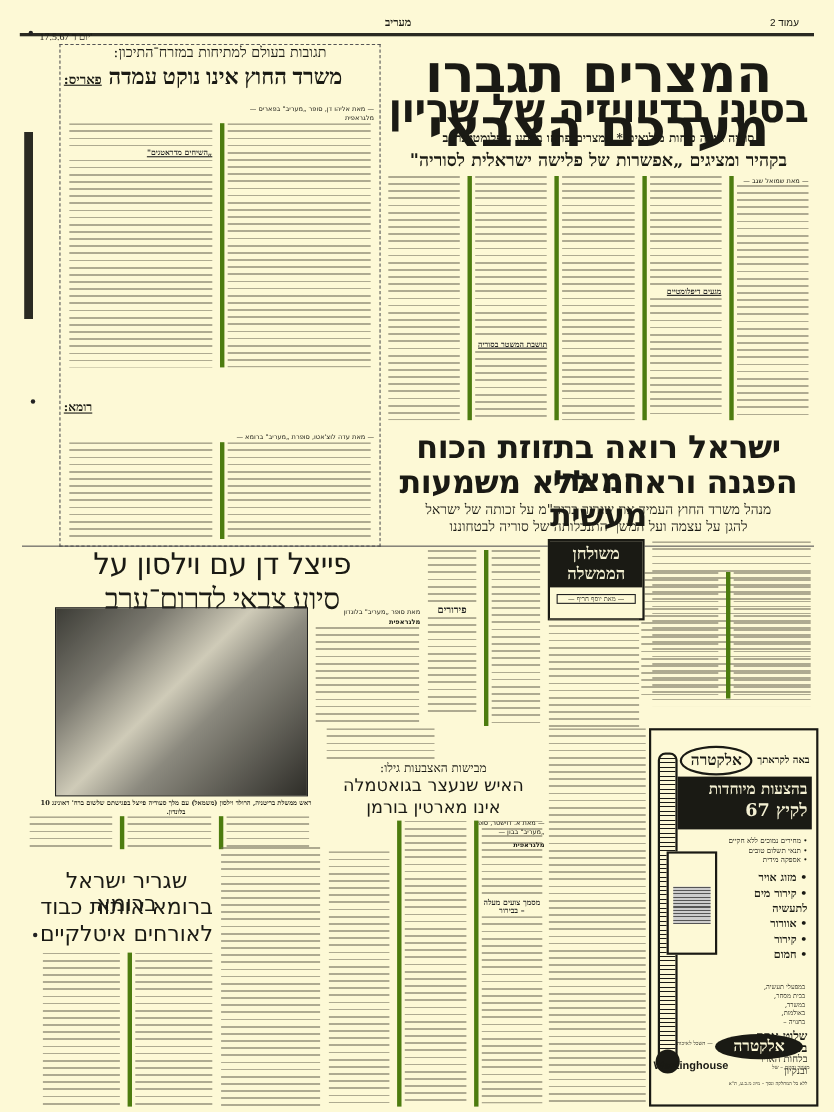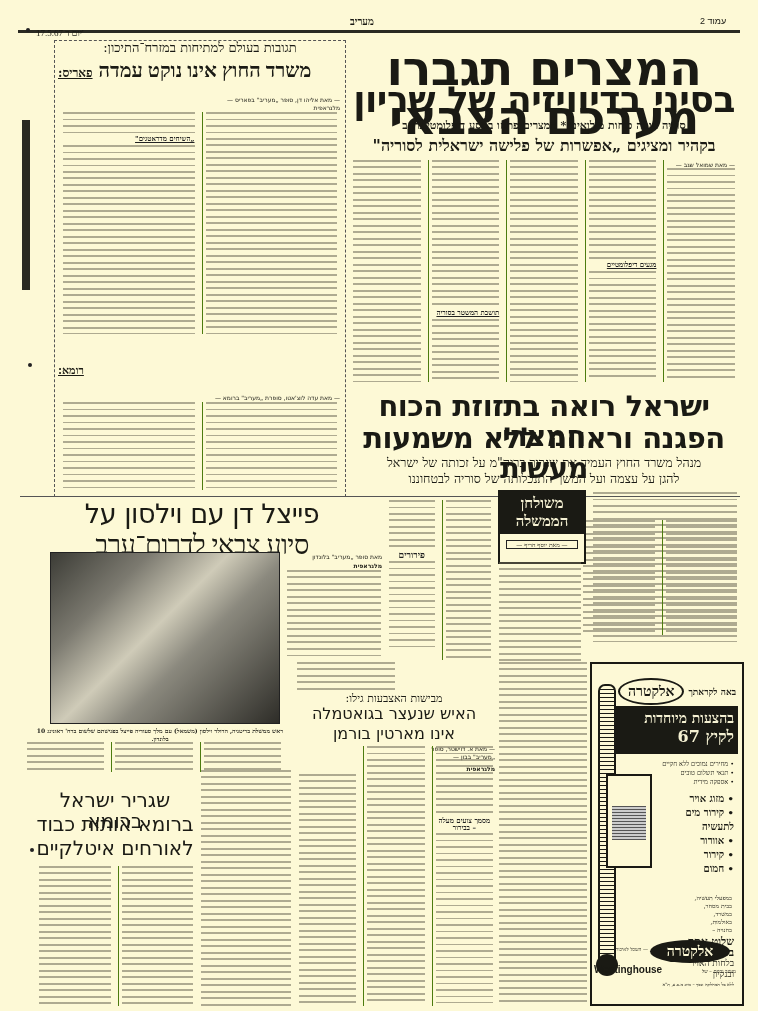--- a/index.html
+++ b/index.html
@@ -11,21 +11,21 @@
   .mh-date{left:36px;top:28px;font-size:9px;font-family:Liberation Serif, serif;}
   .mh-name{left:350px;top:16px;font-size:10px;font-weight:bold;}
   .mh-page{left:700px;top:16px;font-size:9px;font-family:"Liberation Sans",sans-serif;}
   .dot{width:4px;height:4px;border-radius:50%;background:#222;}
   .frame{border:1px dashed #555;}
   .hd-xl{font-family:"DejaVu Sans",sans-serif;font-weight:bold;line-height:1.02;letter-spacing:-0.5px;}
   .hd-l{font-family:"DejaVu Serif",serif;font-weight:bold;line-height:1.05;}
   .hd-m{font-family:"DejaVu Serif",serif;line-height:1.1;}
   .byline{font-size:6px;font-family:"DejaVu Sans",sans-serif;}
   .cols{display:flex;flex-direction:row-reverse;gap:4px;}
-  .col{flex:1;border-left:1px solid #4d7c0f;padding:0 3px;font-size:5.2px;line-height:6.6px;color:#3a382c;overflow:hidden;direction:rtl;text-align:justify;}
+  .col{flex:1;border-left:4px solid #4d7c0f;padding:0 3px;font-size:5.2px;line-height:6.6px;color:#3a382c;overflow:hidden;direction:rtl;text-align:justify;}
   .col:last-child{border-left:none;}
   .lines{background:repeating-linear-gradient(180deg,#6e6a58 0px,#6e6a58 1.6px,transparent 1.6px,transparent 6.5px);opacity:0.55;height:100%;}
   .subhd{font-size:7px;font-weight:bold;text-decoration:underline;color:#222;margin:2px 0;}
   .photo{background:linear-gradient(135deg,#3c3c36 0%,#7c7a70 25%,#cfcbb8 45%,#8b897e 60%,#2e2d28 100%);border:1px solid #222;}
   .ad{border:2px solid #1a1a14;background:#fdf9d6;}
   .ad-dark{background:#1a1a14;color:#f4f0d2;}
   .ad-oval{border:2px solid #1a1a14;border-radius:50%;background:#fdf9d6;color:#1a1a14;font-weight:bold;}
   .ad-oval-dark{border-radius:50%;background:#1a1a14;color:#fdf9d6;font-weight:bold;}
   .bullet-list{list-style:none;padding:0;margin:0;direction:rtl;}
   .bullet-list li::before{content:"• ";}

